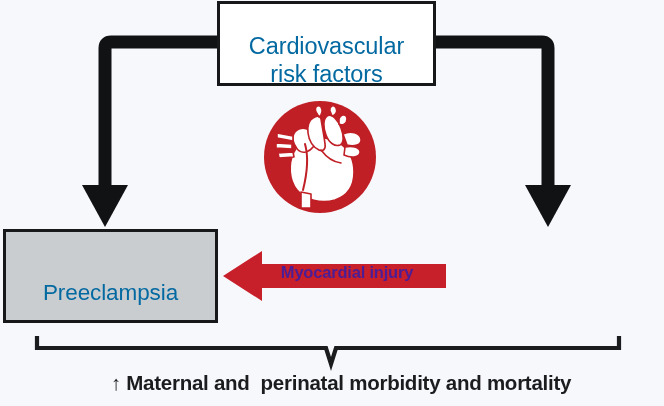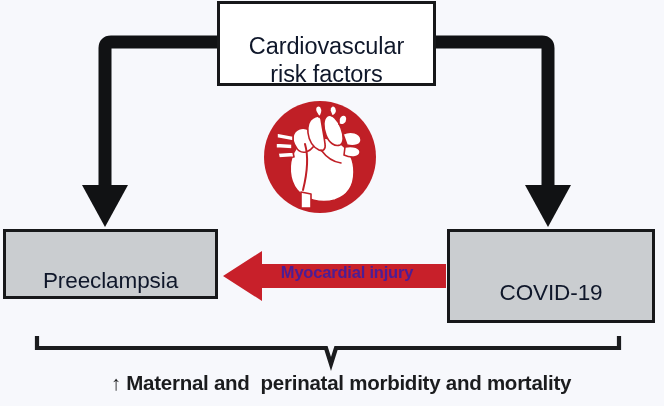--- a/index.html
+++ b/index.html
@@ -34,42 +34,42 @@
     display: flex;
     align-items: center;
     justify-content: center;
     text-align: center;
     border: 3px solid #17181a;
     z-index: 5;
   }
   .box-label {
     display: block;
     line-height: 1.18;
-    color: #0f172a;
+    color: #0369a1;
     letter-spacing: -0.1px;
     margin-top: 35px;
   }
 
   #box-top {
     left: 217px;
     top: 1px;
     width: 219px;
     height: 85px;
     background: #ffffff;
   }
   #box-top .box-label {
     font-size: 23.5px;
     white-space: pre-line;
   }
 
   #box-preeclampsia {
     left: 3px;
     top: 229px;
     width: 215px;
-    height: 70px;
+    height: 94px;
     background: #cacdd0;
   }
   #box-preeclampsia .box-label { font-size: 22.5px; }
 
   #box-covid {
     left: 447px;
     top: 229px;
     width: 208px;
     height: 94px;
     background: #cacdd0;
@@ -196,21 +196,18 @@
 
   <div id="box-top" class="box">
     <span class="box-label">Cardiovascular
 risk factors</span>
   </div>
 
   <div id="box-preeclampsia" class="box">
     <span class="box-label">Preeclampsia</span>
   </div>
 
-  <div id="box-covid" class="box">
-    <span class="box-label">COVID-19</span>
-  </div>
 
   <div id="myocardial-label">Myocardial injury</div>
 
   <div id="bottom-caption">↑ Maternal and  perinatal morbidity and mortality</div>
 
 </div>
 
 </body></html>

